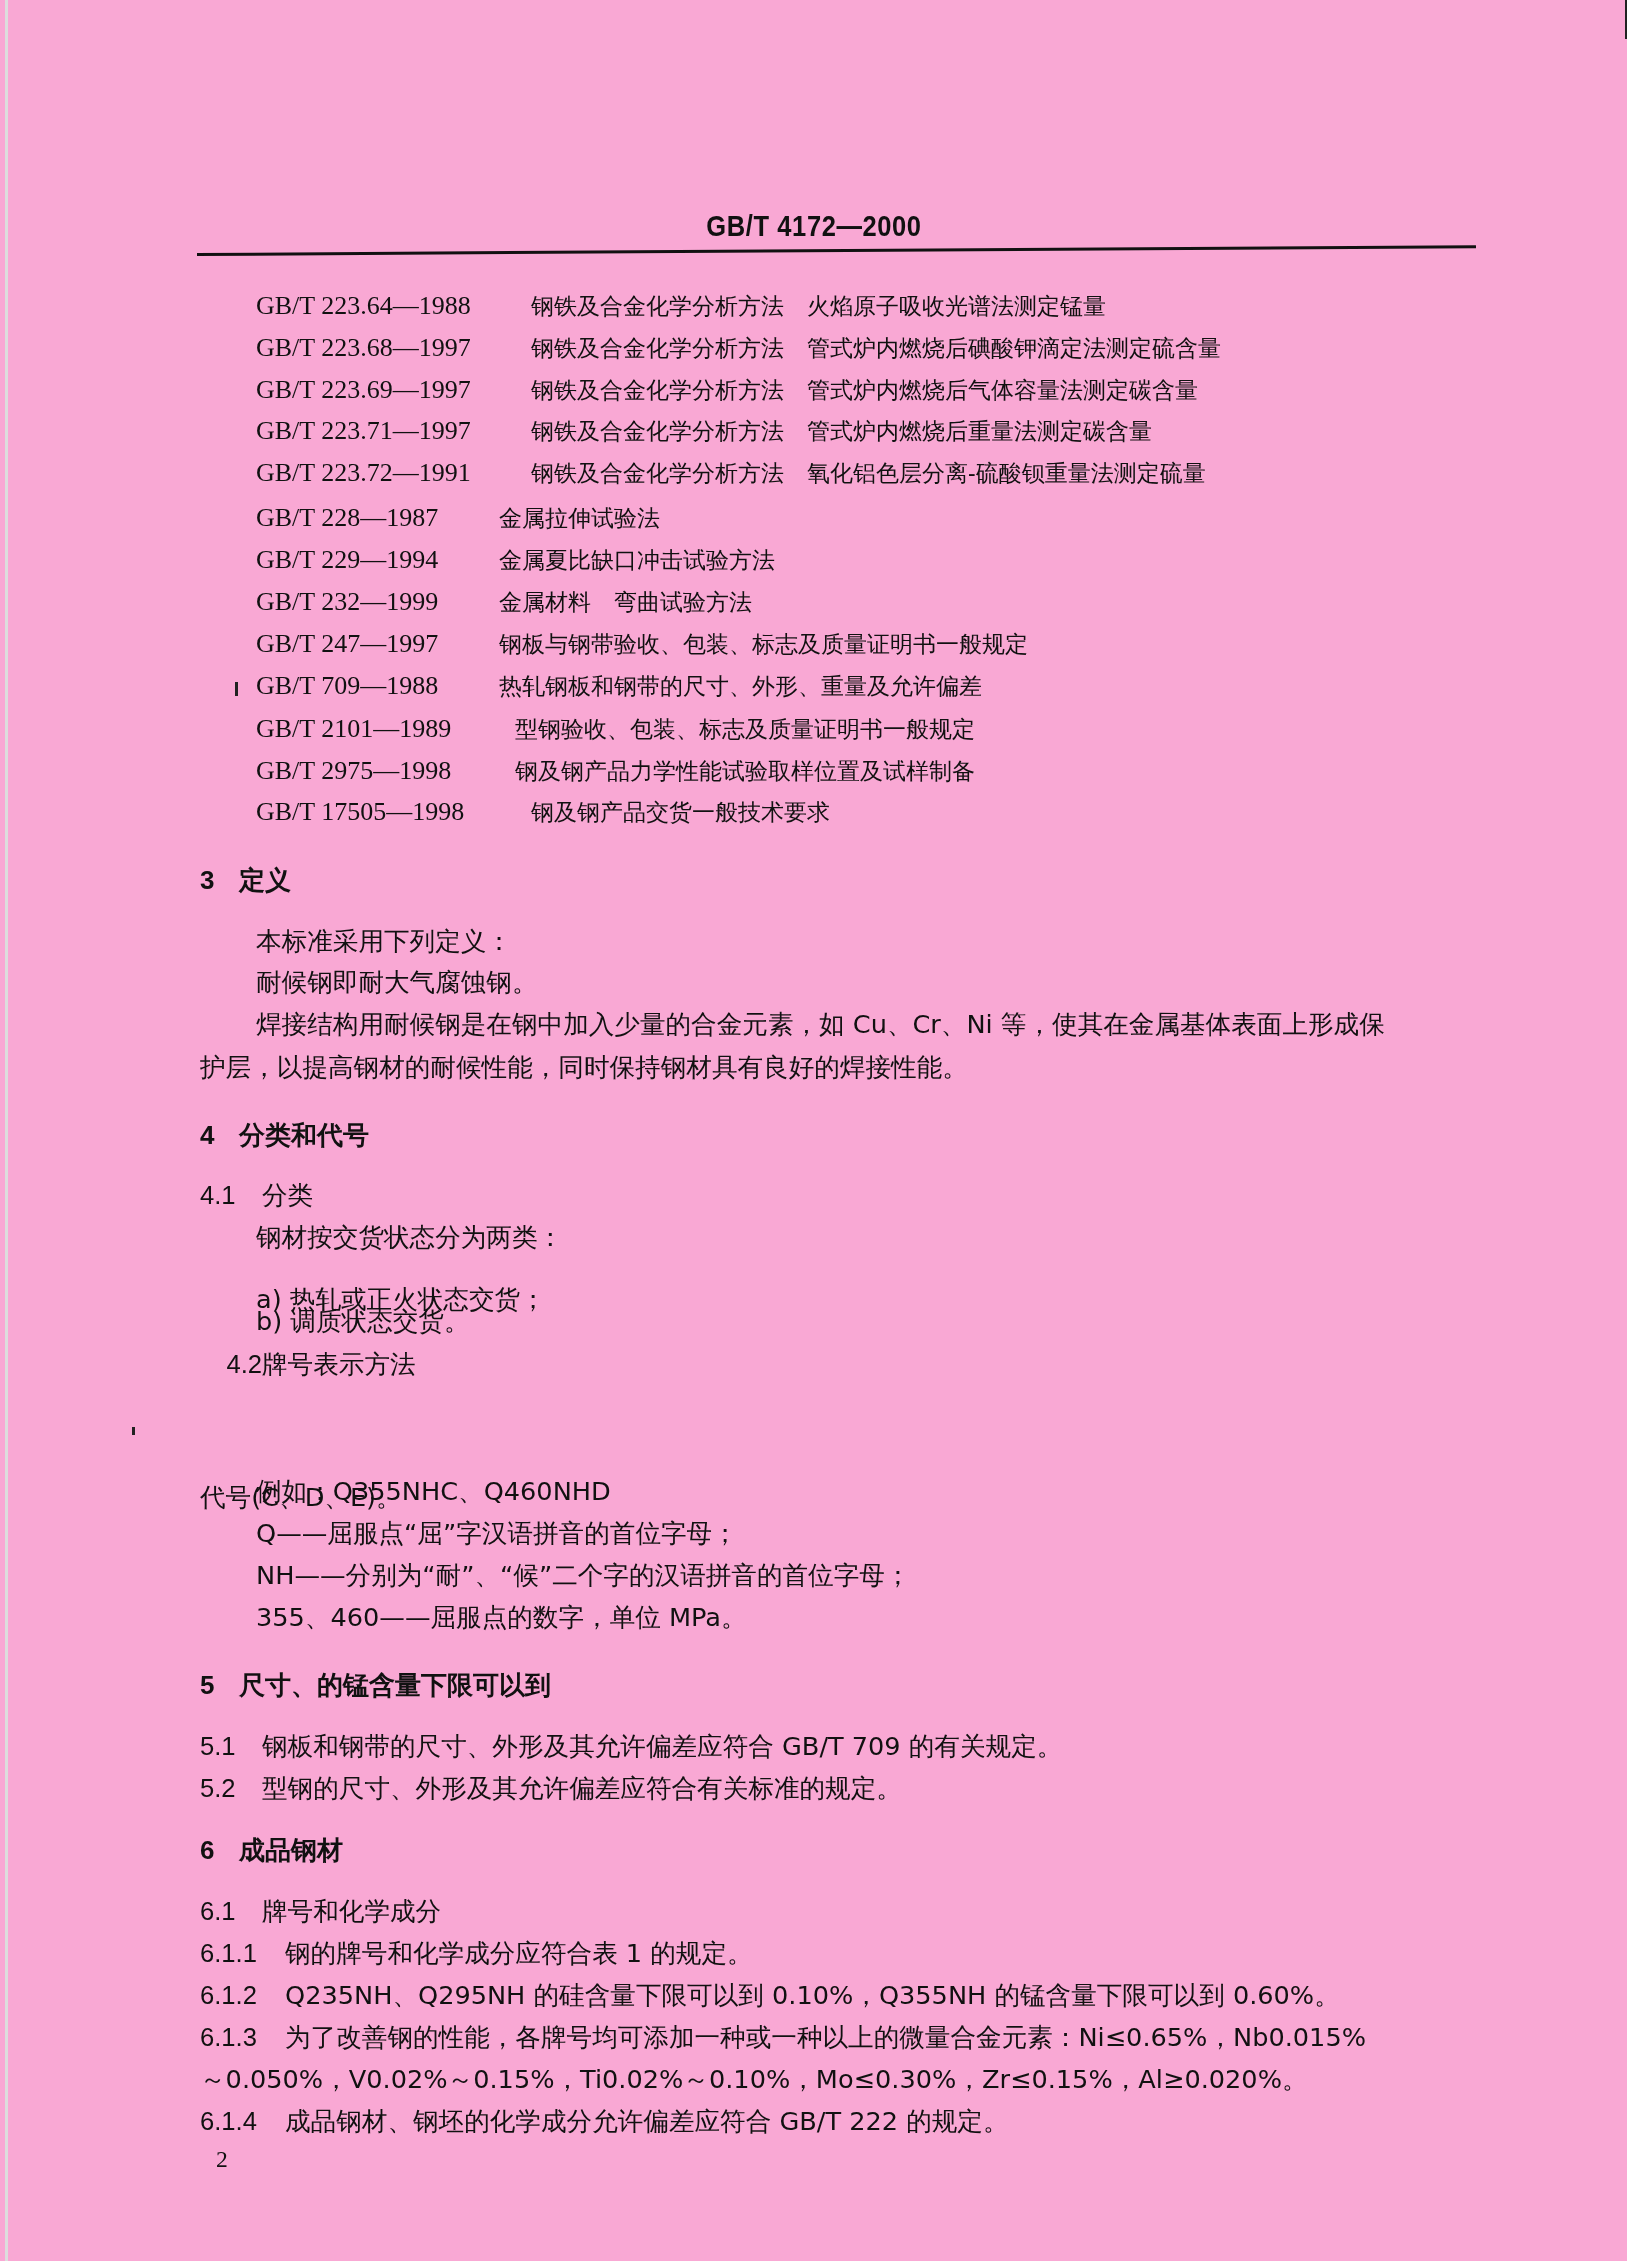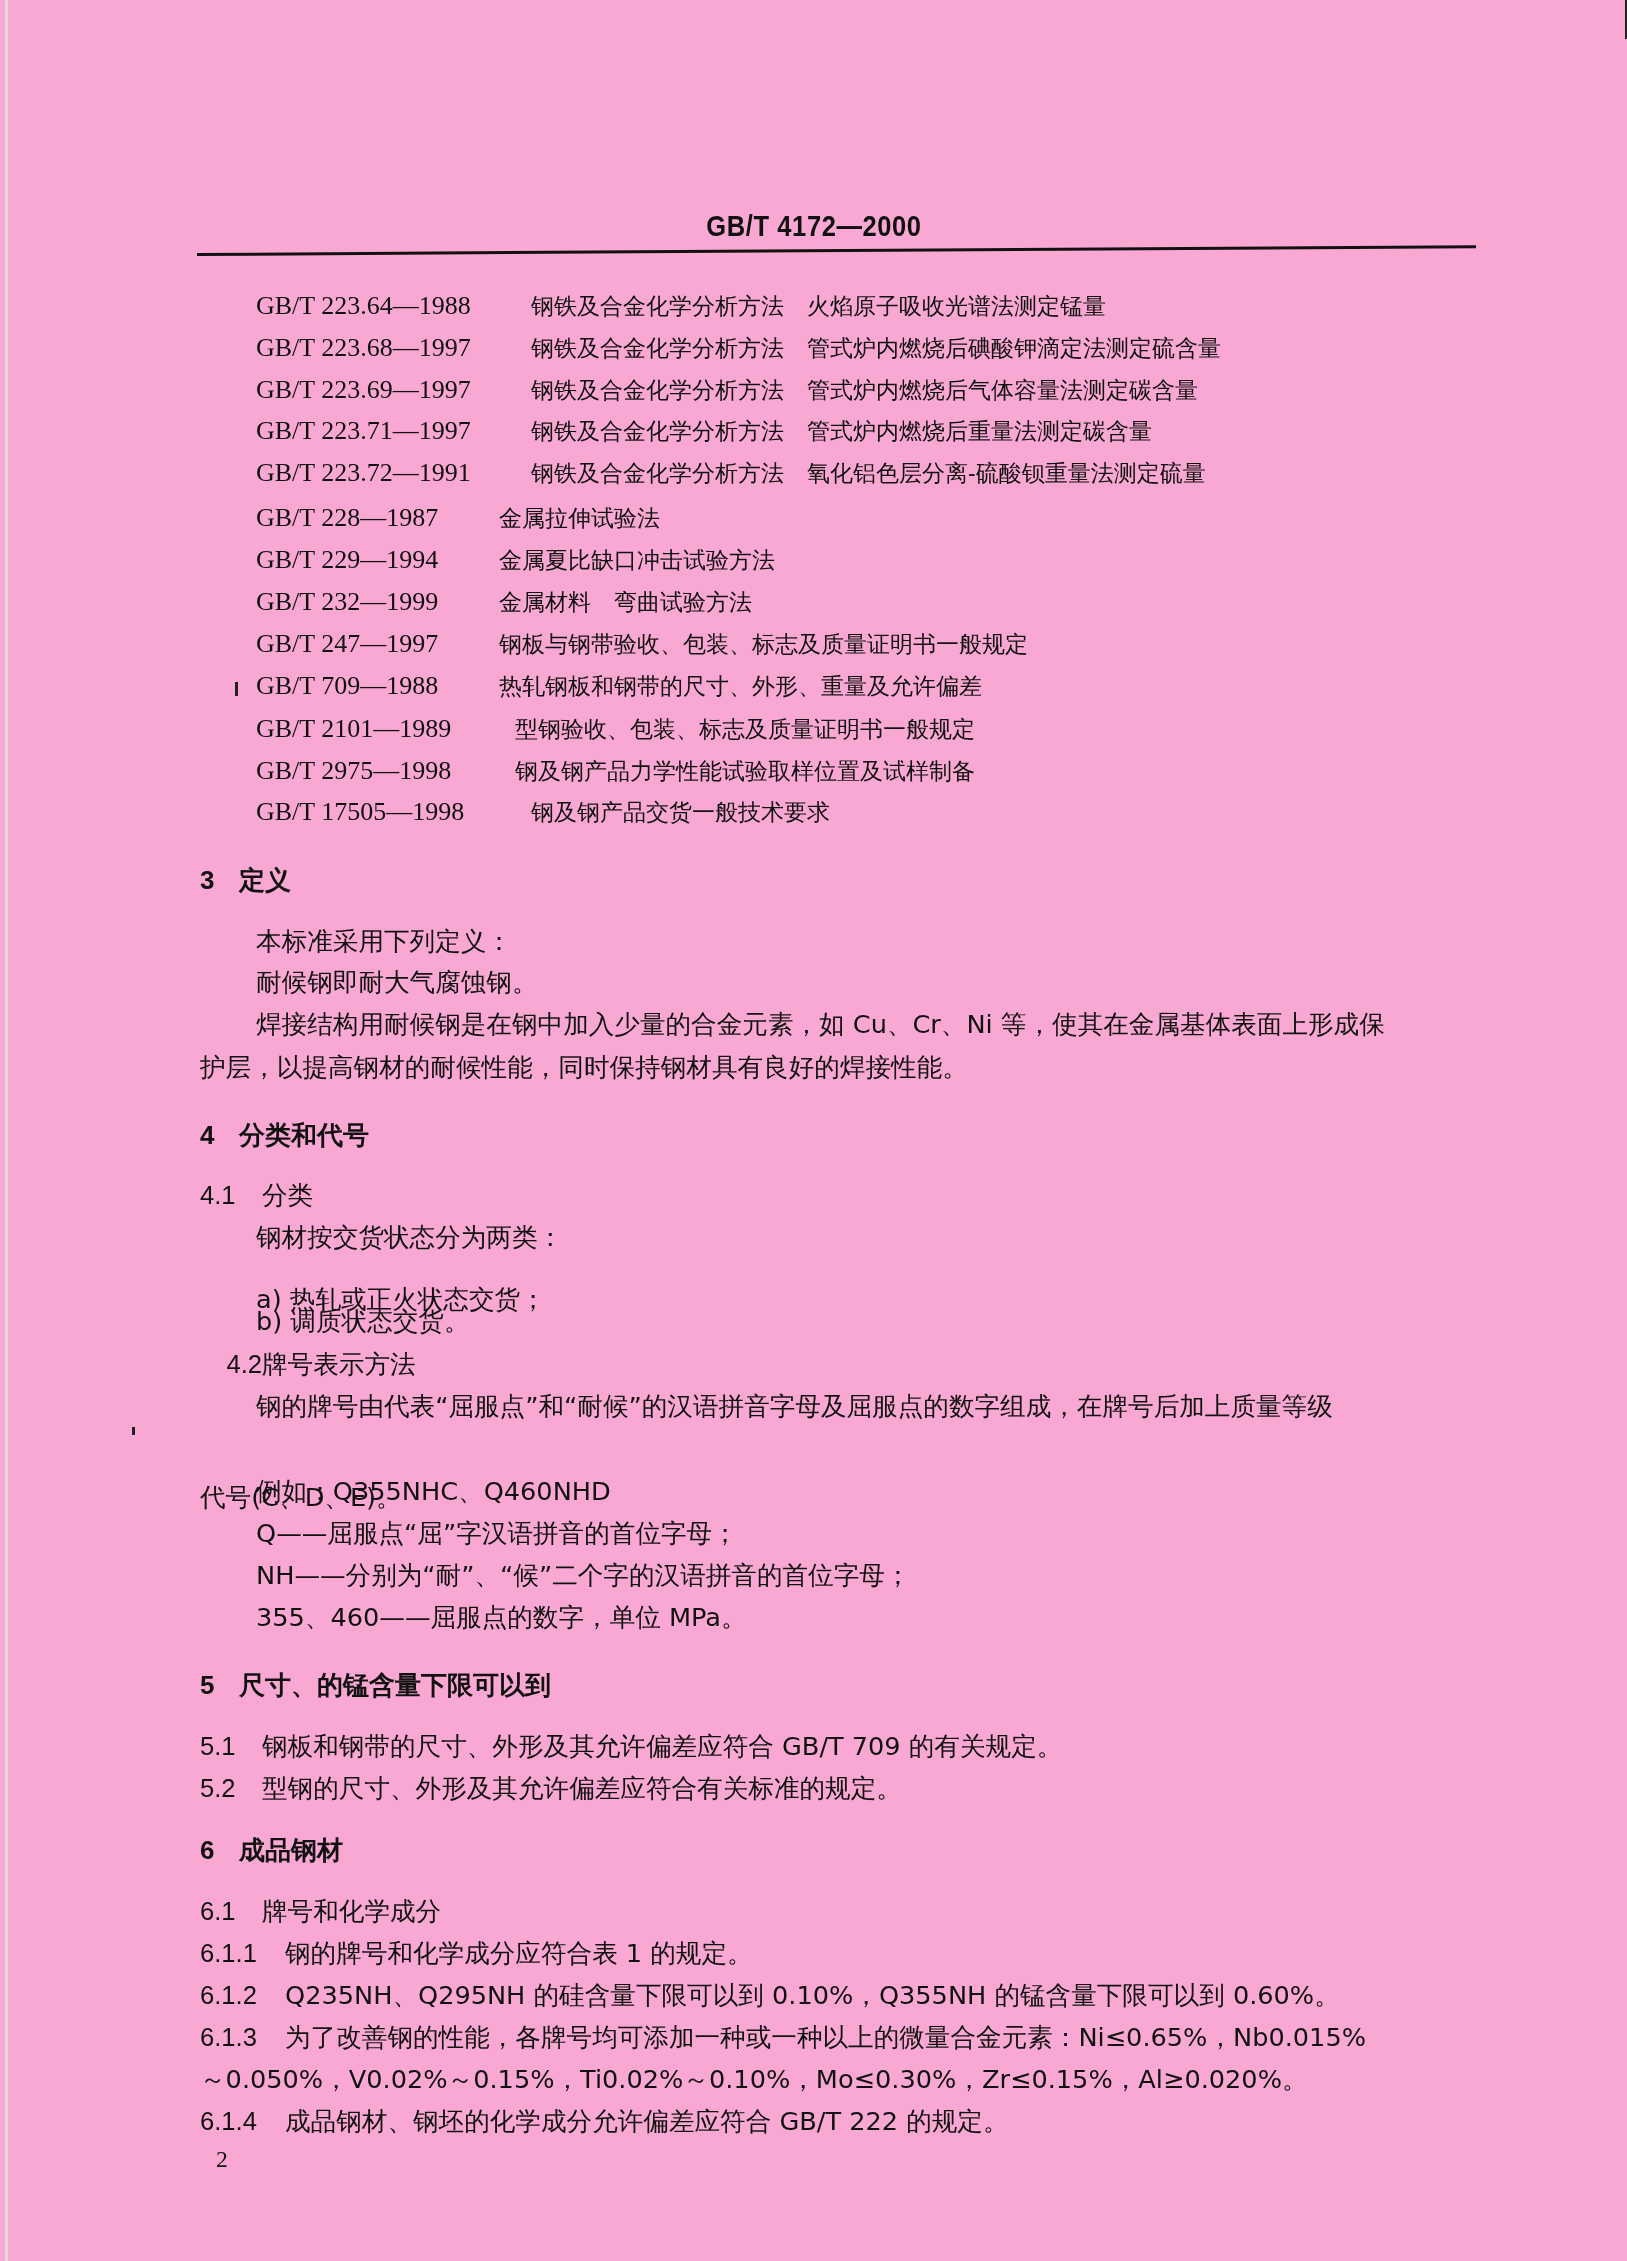--- a/index.html
+++ b/index.html
@@ -92,21 +92,20 @@
   </div>
   <div class="line cjk" style="left:200px; top:1179px;">
     <span class="num" style="width:62px">4.1</span><span>分类</span>
   </div>
   <div class="line cjk" style="left:256px; top:1221px;">钢材按交货状态分为两类：</div>
   <div class="line cjk" style="left:256px; top:1283px;">a) 热轧或正火状态交货；</div>
   <div class="line cjk" style="left:256px; top:1305px;">b) 调质状态交货。</div>
   <div class="line cjk" style="left:200px; top:1348px;text-align:right;">
     <span class="num" style="width:62px">4.2</span><span>牌号表示方法</span>
   </div>
-  <div class="line cjk" style="left:256px; top:1390px;">钢的牌号由代表“屈服点”和“耐候”的汉语拼音字母及屈服点的数字组成，在牌号后加上质量等级</div>
   <div class="line cjk" style="left:200px; top:1433px;margin-top:48px;">代号(C、D、E)。</div>
   <div class="line cjk" style="left:256px; top:1475px;">例如：Q355NHC、Q460NHD</div>
   <div class="line cjk" style="left:256px; top:1517px;">Q——屈服点“屈”字汉语拼音的首位字母；</div>
   <div class="line cjk" style="left:256px; top:1559px;">NH——分别为“耐”、“候”二个字的汉语拼音的首位字母；</div>
   <div class="line cjk" style="left:256px; top:1601px;">355、460——屈服点的数字，单位 MPa。</div>
 
   <div class="line heading" style="left:200px; top:1669px;">
     <span class="num" style="width:39px">5</span><span>尺寸、的锰含量下限可以到</span>
   </div>
   <div class="line cjk" style="left:200px; top:1730px;">

